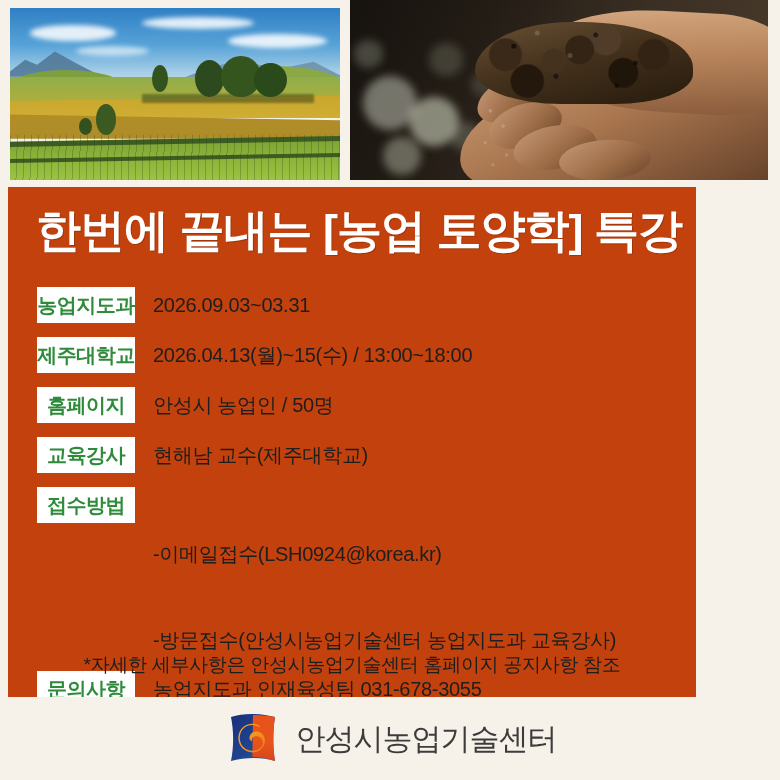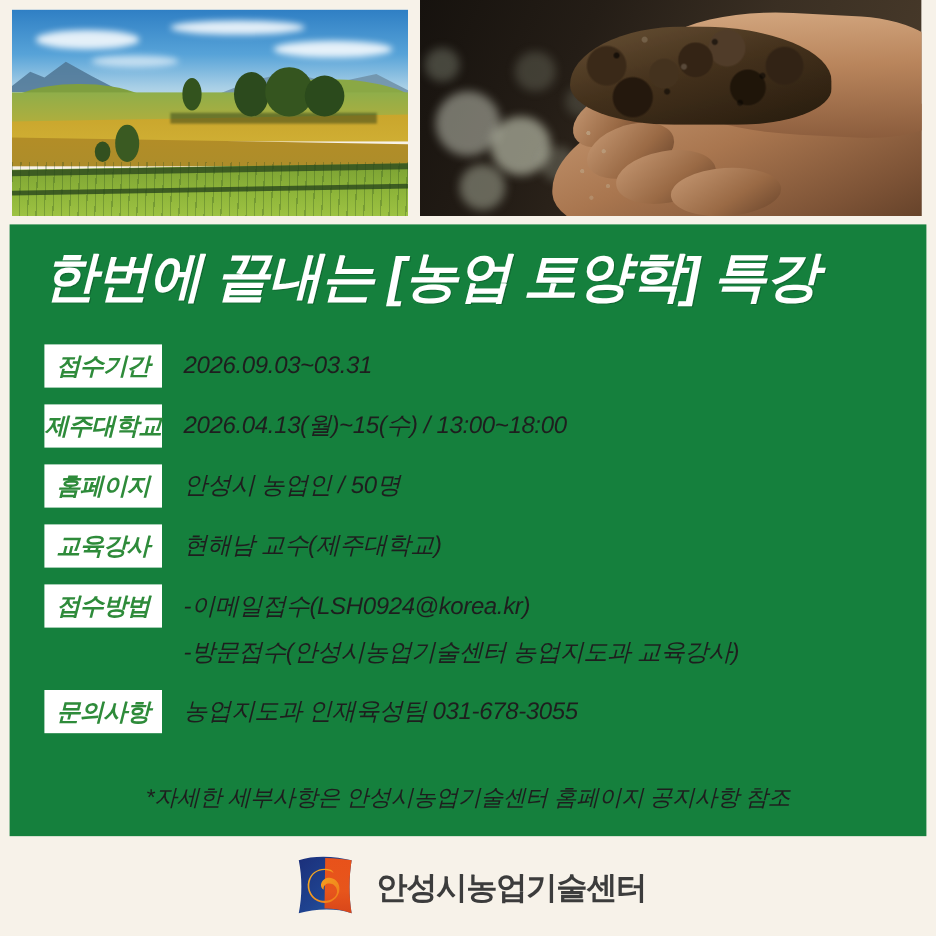--- a/index.html
+++ b/index.html
@@ -206,25 +206,24 @@
       radial-gradient(circle at 20% 56%, rgba(190,170,140,.5) 0 1.5px, transparent 2px),
       radial-gradient(circle at 62% 74%, rgba(190,170,140,.45) 0 1.5px, transparent 2px),
       radial-gradient(circle at 35% 88%, rgba(190,170,140,.4) 0 1.5px, transparent 2px);
   }
 
   
   .green-panel {
     position: absolute;
     left: 8px;
     top: 187px;
-    width: 764px;
+    width: 688px;
     height: 510px;
-    background: #15803d;
+    background: #c2410c;
     box-sizing: border-box;
-    font-style: italic;
   }
 
   .poster-title {
     position: absolute;
     left: 28px;
     top: 14px;
     width: 720px;
     color: #ffffff;
     font-size: 45px;
     font-weight: 700;
@@ -266,20 +265,21 @@
     margin-left: 18px;
     color: #1e1e1e;
     font-size: 20px;
     line-height: 36px;
     letter-spacing: -0.3px;
     white-space: nowrap;
   }
   .info-value .sub-line {
     display: block;
     line-height: 38px;
+    margin-top: 48px;
   }
 
   .footnote {
     position: absolute;
     left: 0;
     right: 0;
     top: 465px;
     text-align: center;
     color: #1e1e1e;
     font-size: 19px;
@@ -298,22 +298,22 @@
     justify-content: center;
     gap: 14px;
     background: #f7f2e9;
   }
   .logo-mark {
     width: 58px;
     height: 58px;
     flex: 0 0 auto;
   }
   .logo-text {
-    font-size: 26px;
-    font-weight: 700;
+    font-size: 30px;
+    font-weight: 400;
     color: #3c3c3c;
     letter-spacing: -1px;
     line-height: 1;
   }
 </style>
 </head>
 <body>
 
 <div class="poster">
 
@@ -367,21 +367,21 @@
 
   </div>
 
   <div class="green-panel">
 
     <div class="poster-title">한번에 끝내는 [농업 토양학] 특강</div>
 
     <div class="info-list">
 
       <div class="info-row">
-        <div class="info-badge">접수기간</div>
+        <div class="info-badge">농업지도과</div>
         <div class="info-value">2026.09.03~03.31</div>
       </div>
 
       <div class="info-row">
         <div class="info-badge">제주대학교</div>
         <div class="info-value">2026.04.13(월)~15(수) / 13:00~18:00</div>
       </div>
 
       <div class="info-row">
         <div class="info-badge">홈페이지</div>

